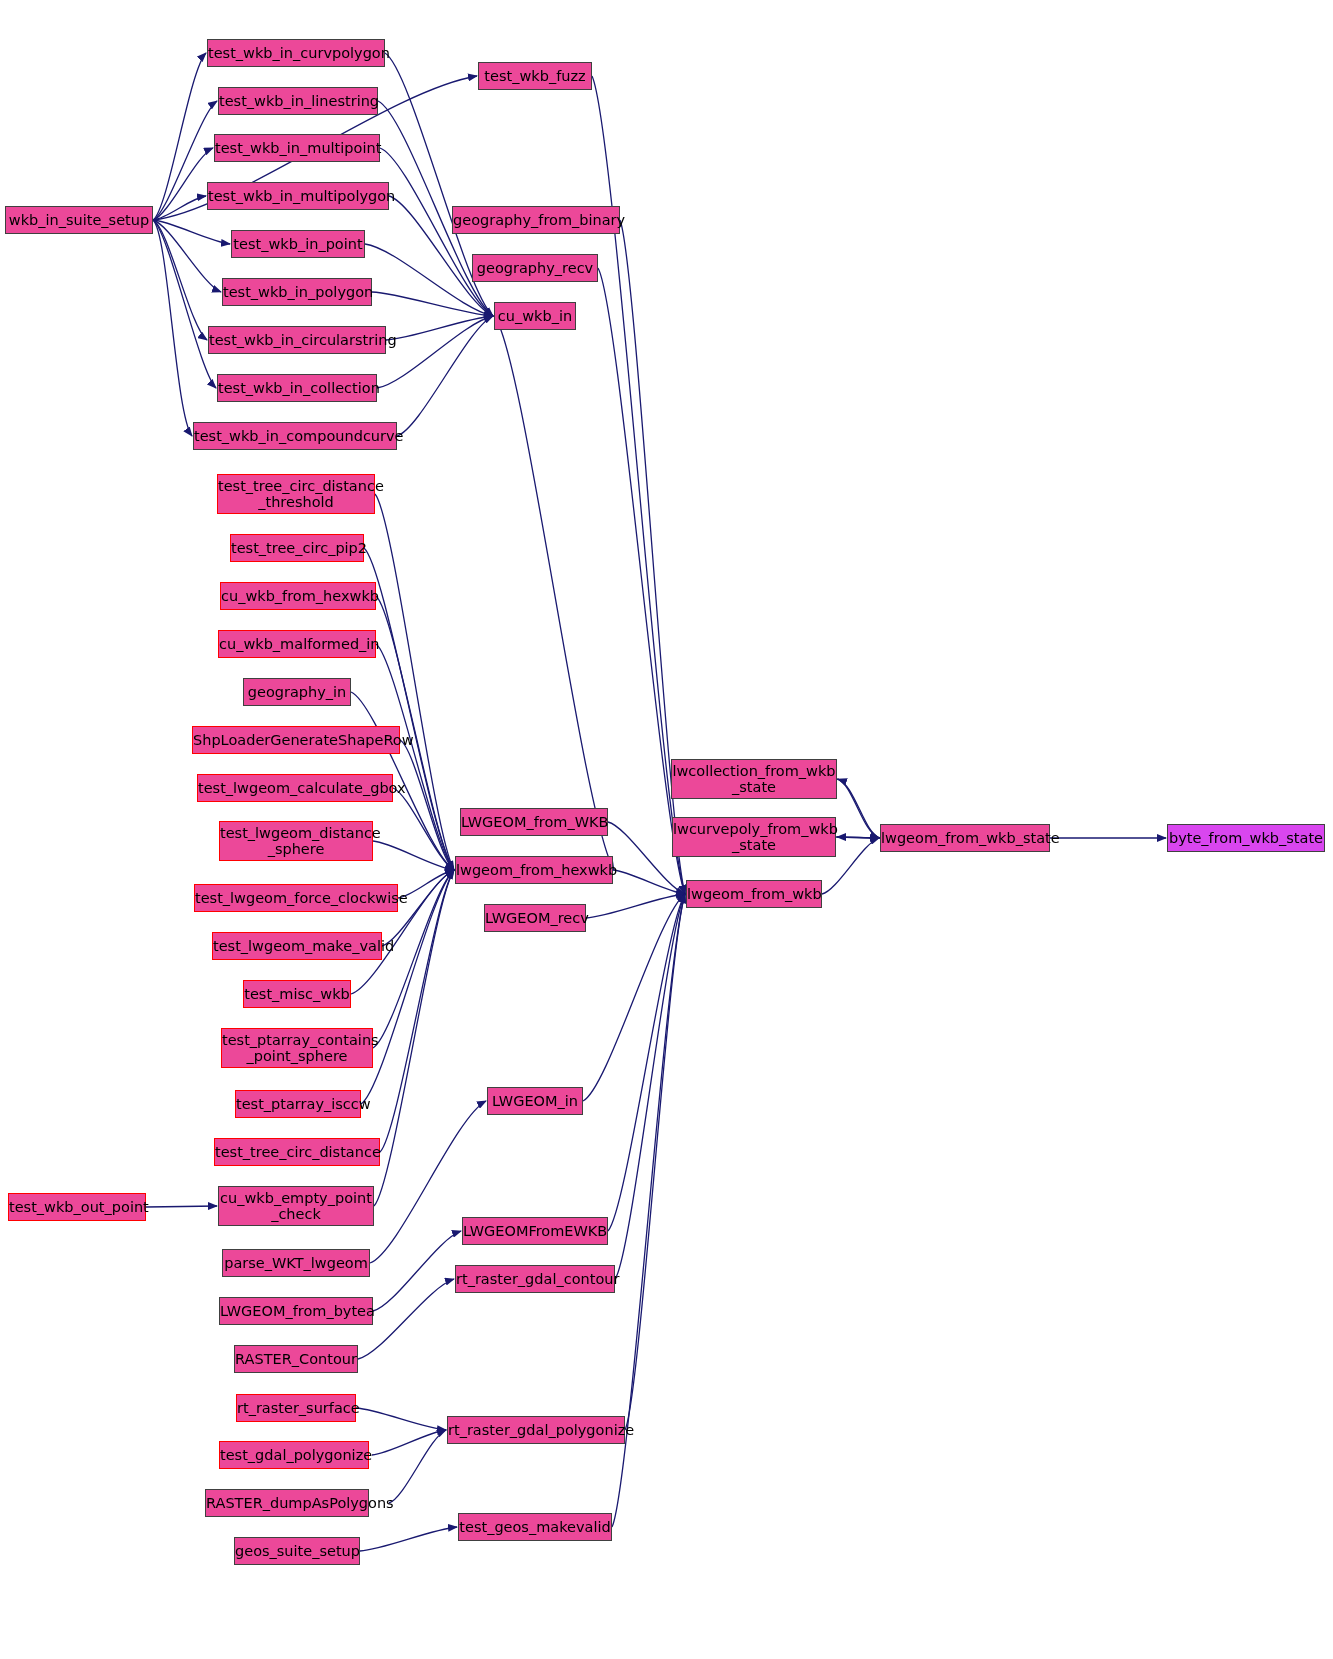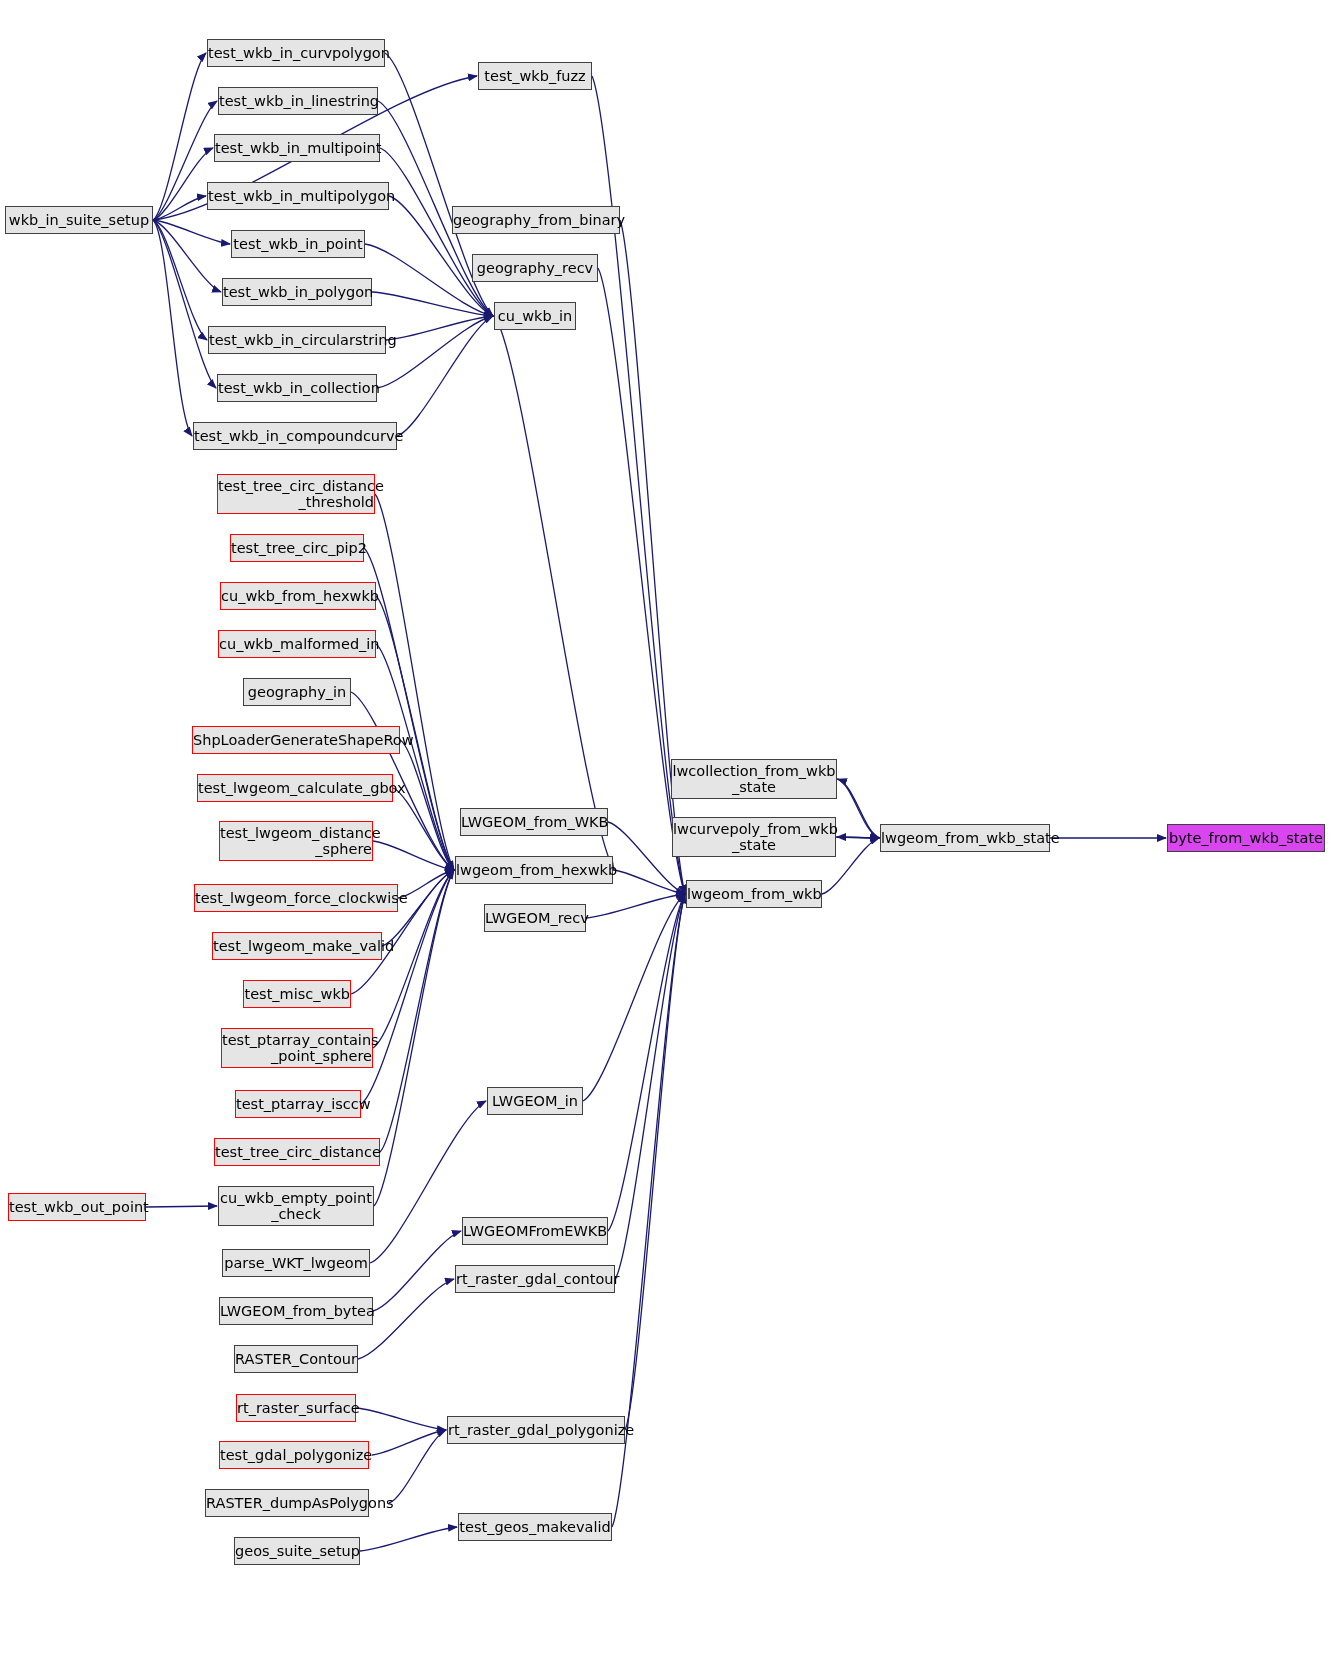--- a/index.html
+++ b/index.html
@@ -3,32 +3,32 @@
 <meta charset="utf-8">
 <style>
   html,body{margin:0;padding:0;background:#ffffff;}
   body{font-family:"DejaVu Sans","Liberation Sans",sans-serif;}
   #canvas{position:relative;width:1333px;height:1659px;background:#fff;overflow:hidden;}
   svg.edges{position:absolute;left:0;top:0;width:1333px;height:1659px;pointer-events:none;}
   .node{
     position:absolute;
     box-sizing:border-box;
     border:1px solid #404040;
-    background:#e5e5e5;
+    background:#ec4899;
     color:#000000;
     font-size:14.5px;
     line-height:1.12;
     display:flex;
     align-items:center;
     justify-content:center;
     text-align:center;
     white-space:pre;
     letter-spacing:0px;
   }
-  .node.red{border-color:#ff0000;text-align:right;}
+  .node.red{border-color:#ff0000;}
   .node.grey{background:#d946ef;border-color:#404040;}
   .node span{display:block;width:100%;}
 </style>
 </head>
 <body>
 
 <div id="canvas">
   <svg class="edges" viewBox="0 0 1333 1659">
     <defs>
       <marker id="ah" markerWidth="10" markerHeight="8" refX="9" refY="4" orient="auto" markerUnits="userSpaceOnUse">

